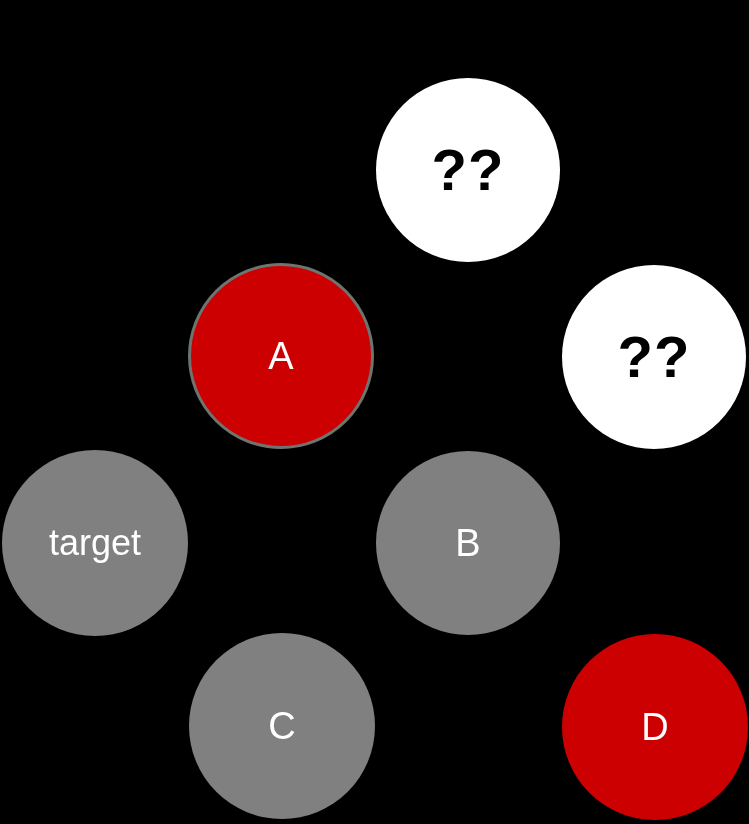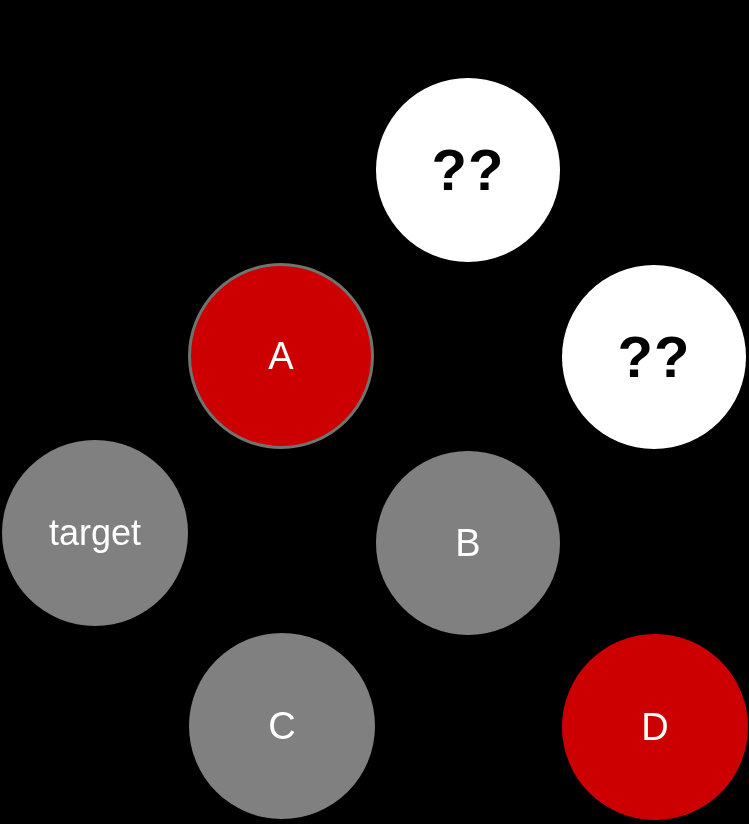--- a/index.html
+++ b/index.html
@@ -50,21 +50,21 @@
 <div id="stage" style="width: 749px; height: 824px; background: rgb(0, 0, 0);">
     <div class="node fill-white" style="left: 376px; top: 78px; width: 184px; height: 184px;">
       <span class="node-label label-black-bold">??</span>
     </div>
     <div class="node fill-red stroke-gray" style="left: 188px; top: 263px; width: 186px; height: 186px;">
       <span class="node-label label-white">A</span>
     </div>
     <div class="node fill-white" style="left: 562px; top: 265px; width: 184px; height: 184px;">
       <span class="node-label label-black-bold">??</span>
     </div>
-    <div class="node fill-gray" style="left: 2px; top: 440px; width: 186px; height: 186px;">
+    <div class="node fill-gray" style="left: 2px; top: 450px; width: 186px; height: 186px;">
       <span class="node-label label-white label-small">target</span>
     </div>
     <div class="node fill-gray" style="left: 376px; top: 451px; width: 184px; height: 184px;">
       <span class="node-label label-white">B</span>
     </div>
     <div class="node fill-gray" style="left: 189px; top: 633px; width: 186px; height: 186px;">
       <span class="node-label label-white">C</span>
     </div>
     <div class="node fill-red" style="left: 562px; top: 634px; width: 186px; height: 186px;">
       <span class="node-label label-white">D</span>

